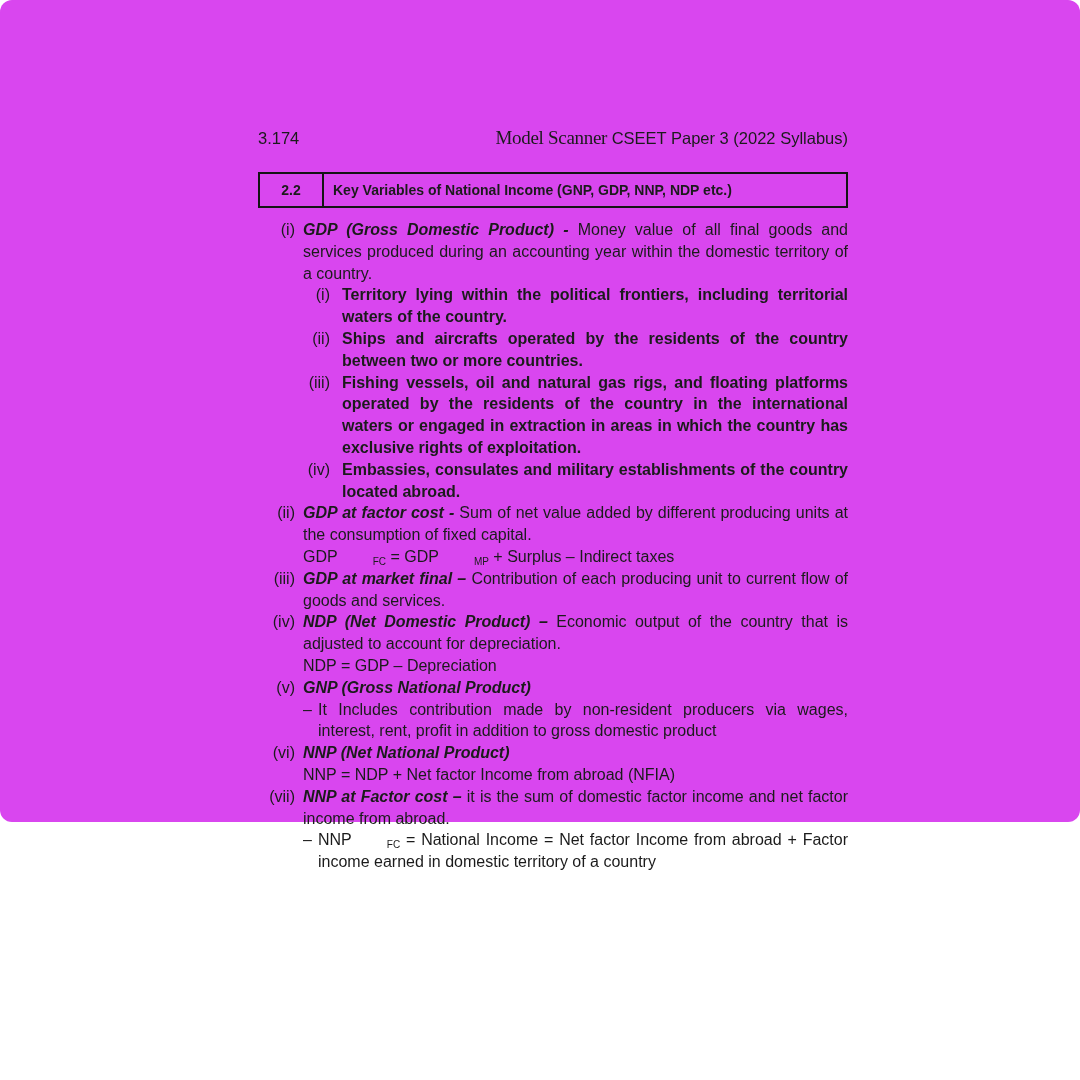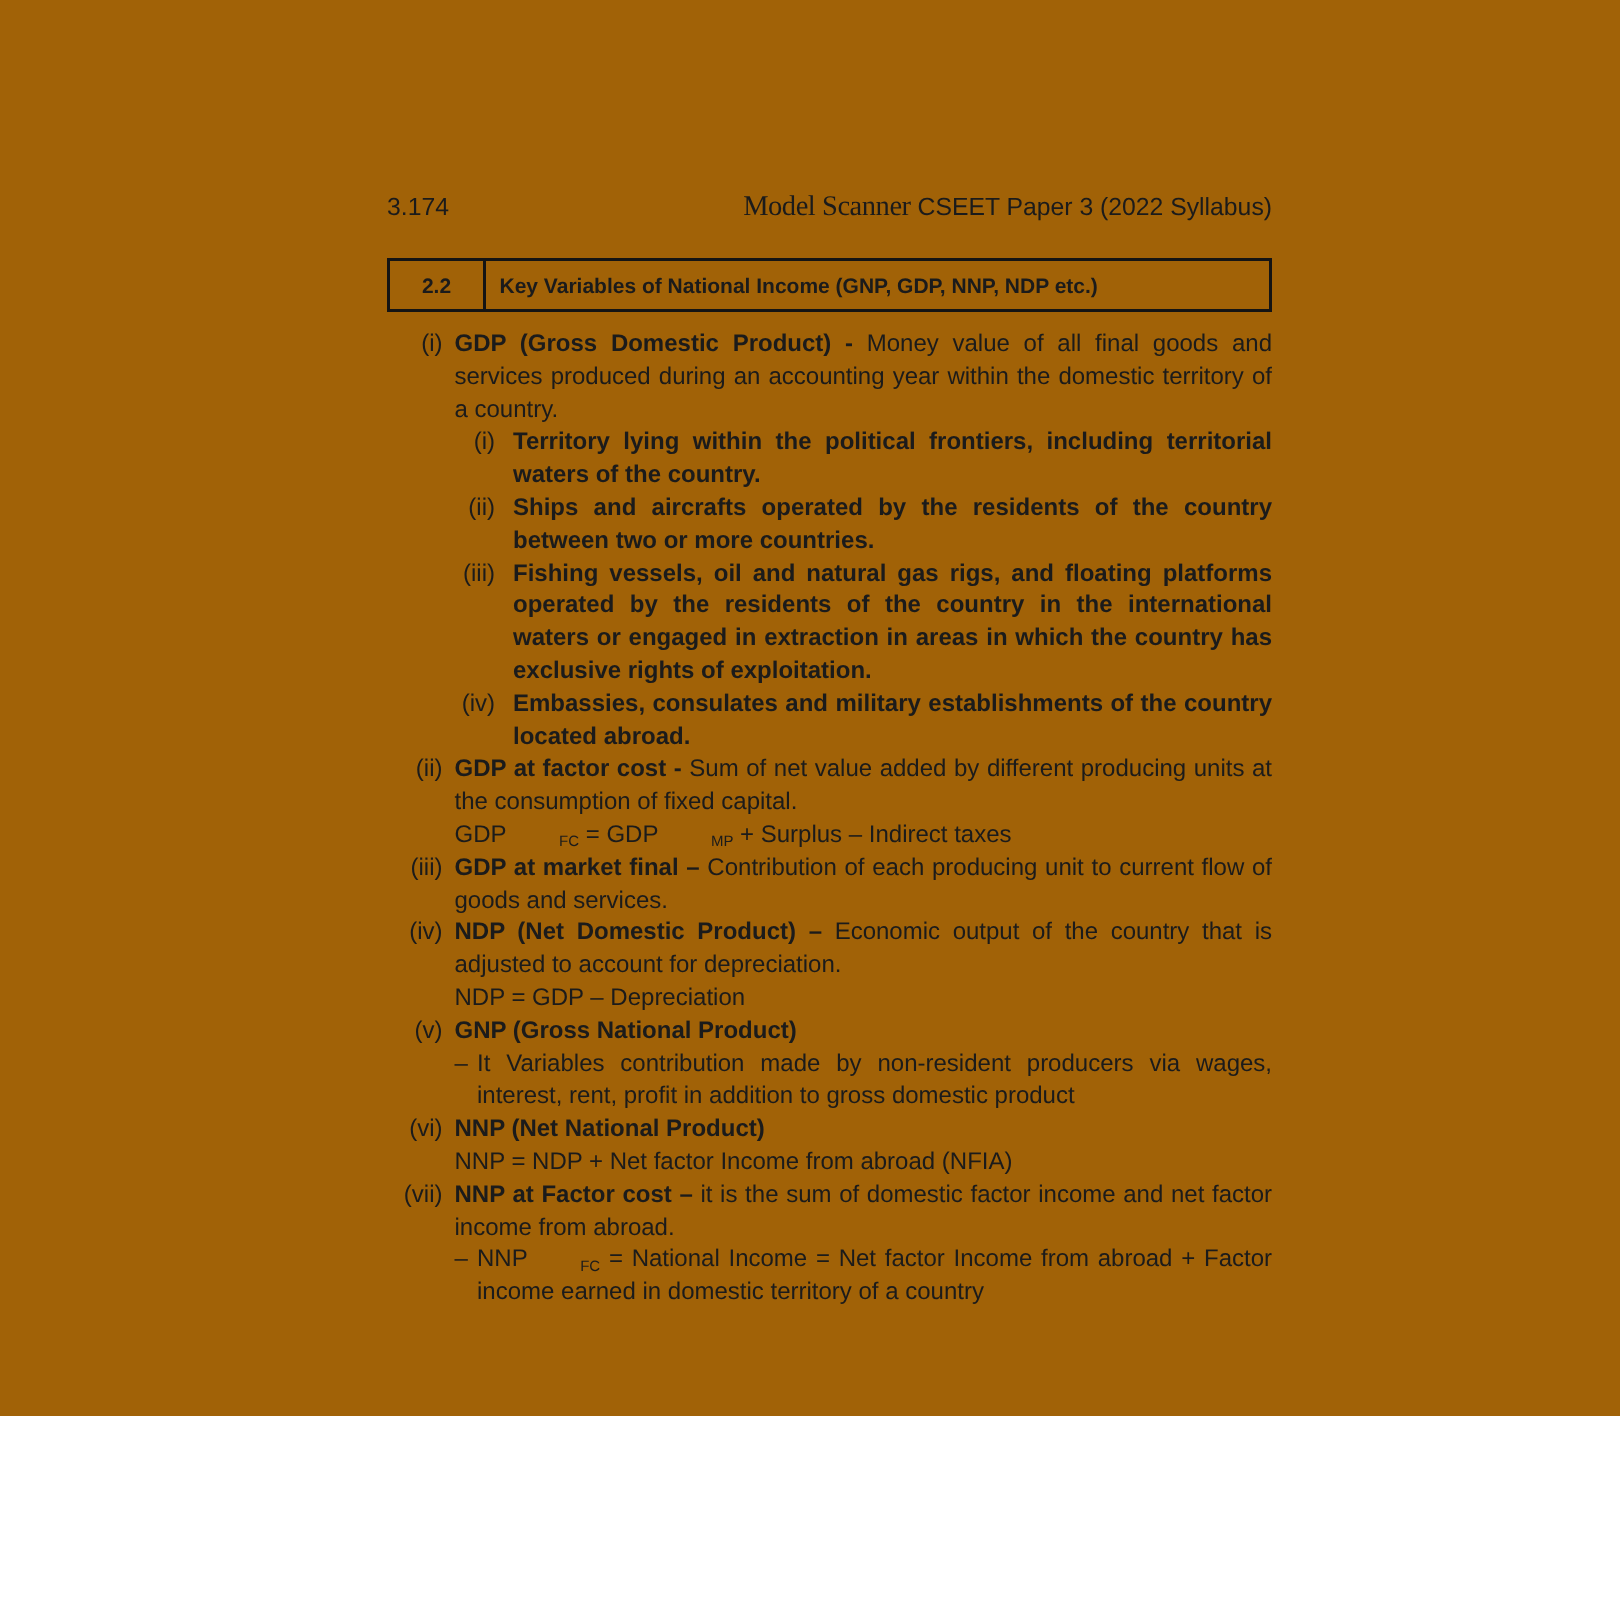--- a/index.html
+++ b/index.html
@@ -3,21 +3,21 @@
 <meta charset="utf-8">
 <style>
   * { margin: 0; padding: 0; box-sizing: border-box; }
   html, body { width: 1080px; height: 1080px; }
   body {
     background: #ffffff;
     font-family: "Liberation Sans", "DejaVu Sans", sans-serif;
     color: #1b1b1b;
     overflow: hidden;
   }
-  .page { position: relative; width: 1080px; height: 944px; background: #a16207; }
+  .page { position: relative; width: 1080px; height: 822px; background: #d946ef; border-radius: 12px; }
 
   
   .header-row {
     position: absolute; left: 258px; top: 128px; width: 590px;
     display: flex; justify-content: space-between; align-items: baseline;
     font-size: 16.5px; line-height: 20px;
   }
   .book-title {
     font-family: "Liberation Serif", "DejaVu Serif", serif;
     font-size: 19px; letter-spacing: -0.3px; margin-top: 11px;
@@ -37,21 +37,21 @@
 
   
   .doc-body {
     position: absolute; left: 258px; top: 219px; width: 590px;
     font-size: 16px; line-height: 21.8px;
   }
   .item { display: flex; }
   .m { width: 37px; flex-shrink: 0; text-align: right; margin-right: 8px; }
   .ib { flex: 1; min-width: 0; }
   .just { text-align: justify; }
-  b { font-weight: 700; }
+  b { font-weight: 700; font-style: italic; }
 
   .sub { display: flex; }
   .sm { width: 27px; flex-shrink: 0; text-align: right; margin-right: 12px; }
   .sb { flex: 1; min-width: 0; font-weight: bold; }
 
   .dash { display: flex; }
   .dm { width: 15px; flex-shrink: 0; }
   .db { flex: 1; min-width: 0; }
 
   .formula { text-align: left; }
@@ -120,21 +120,21 @@
       </div>
     </div>
 
     <div class="item">
       <div class="m">(v)</div>
       <div class="ib">
         <p><b>GNP (Gross National Product)</b></p>
         <div class="dash">
           <div class="dm">–</div>
           <div class="db">
-            <p class="just">It Variables contribution made by non-resident producers via wages, interest, rent, profit in addition to gross domestic product</p>
+            <p class="just">It Includes contribution made by non-resident producers via wages, interest, rent, profit in addition to gross domestic product</p>
           </div>
         </div>
       </div>
     </div>
 
     <div class="item">
       <div class="m">(vi)</div>
       <div class="ib">
         <p><b>NNP (Net National Product)</b></p>
         <p class="formula">NNP = NDP + Net factor Income from abroad (NFIA)</p>

